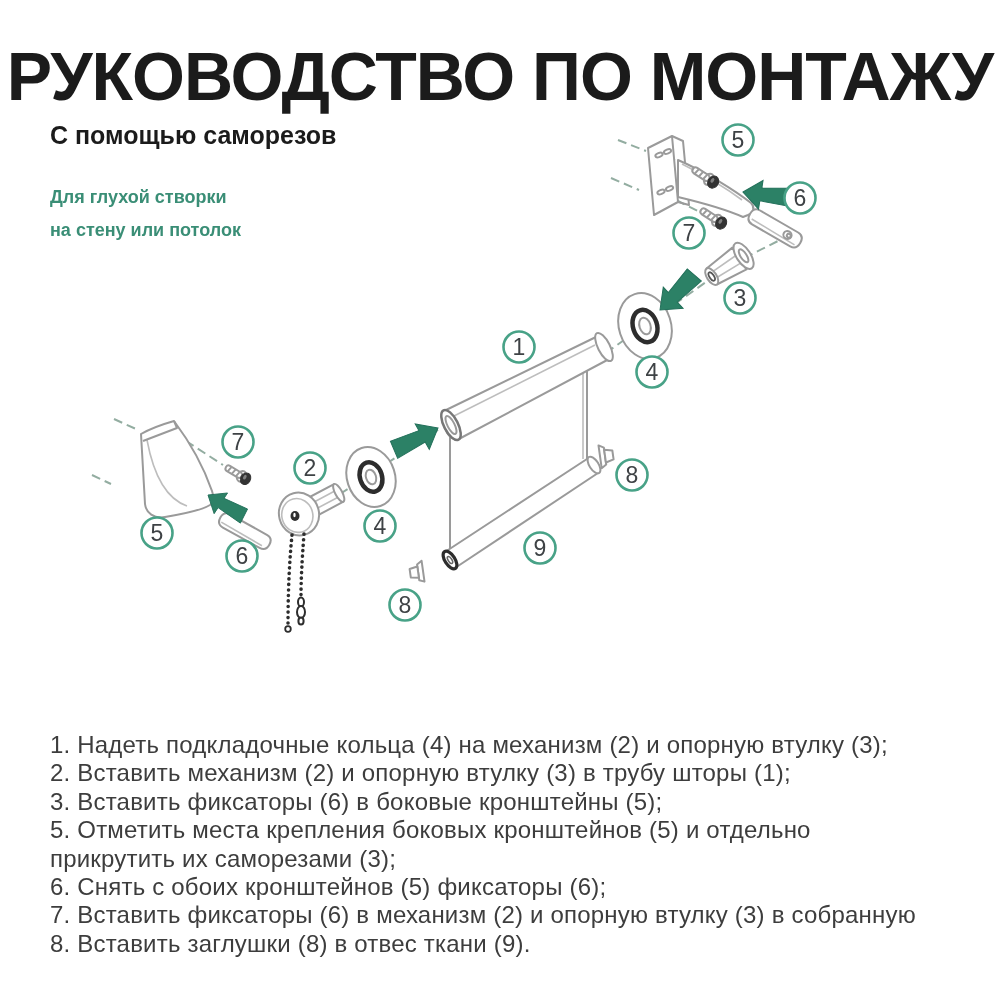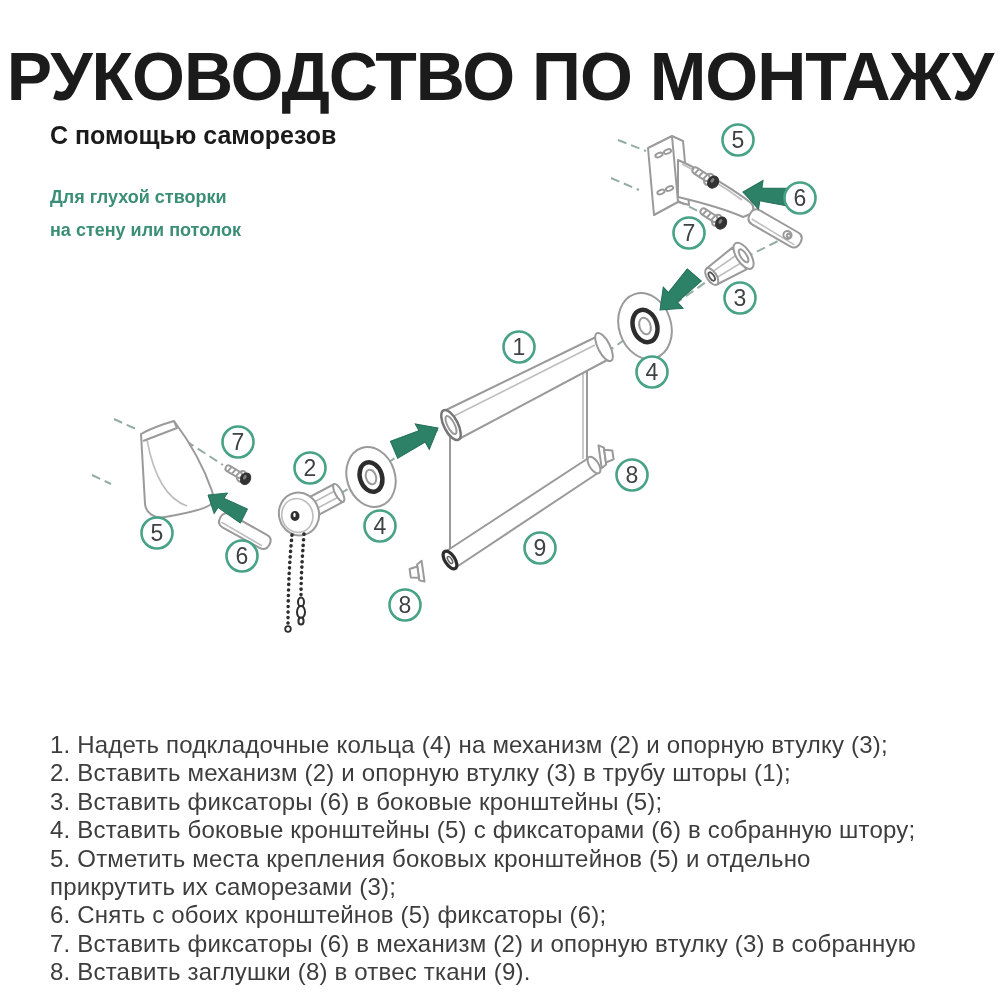--- a/index.html
+++ b/index.html
@@ -255,23 +255,20 @@
     <div>
       <div>1. Надеть подкладочные кольца (4) на механизм (2) и опорную втулку (3);</div>
     </div>
     <div>
       <div>2. Вставить механизм (2) и опорную втулку (3) в трубу шторы (1);</div>
     </div>
     <div>
       <div>3. Вставить фиксаторы (6) в боковые кронштейны (5);</div>
     </div>
     <div>
-      <div>4. Вставить боковые кронштейны (5) с фиксаторами (6) в собранную штору;</div>
-    </div>
-    <div>
       <div>5. Отметить места крепления боковых кронштейнов (5) и отдельно</div>
       <div>прикрутить их саморезами (3);</div>
     </div>
     <div>
       <div>6. Снять с обоих кронштейнов (5) фиксаторы (6);</div>
     </div>
     <div>
       <div>7. Вставить фиксаторы (6) в механизм (2) и опорную втулку (3) в собранную</div>
     </div>
     <div>

